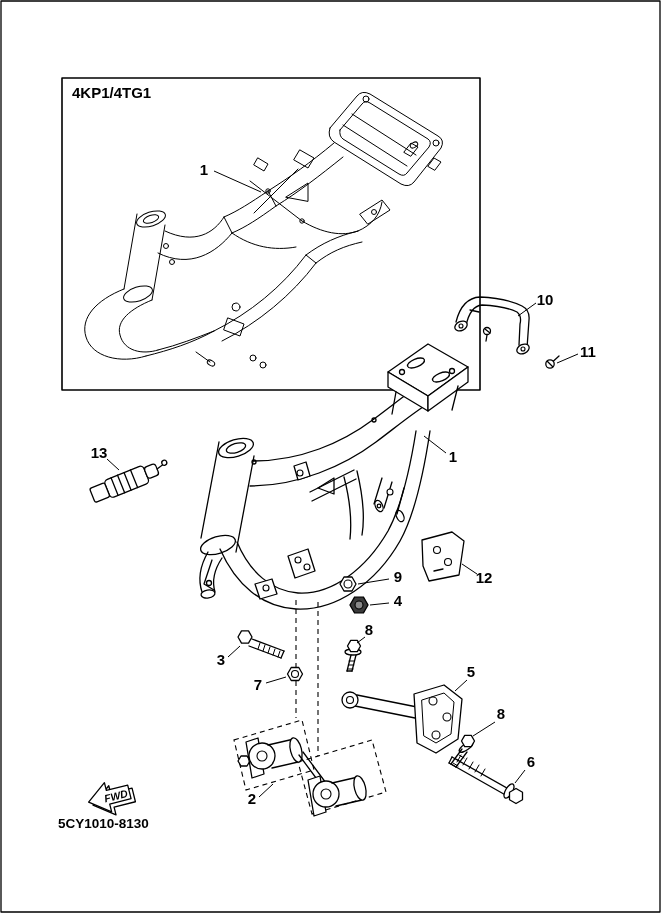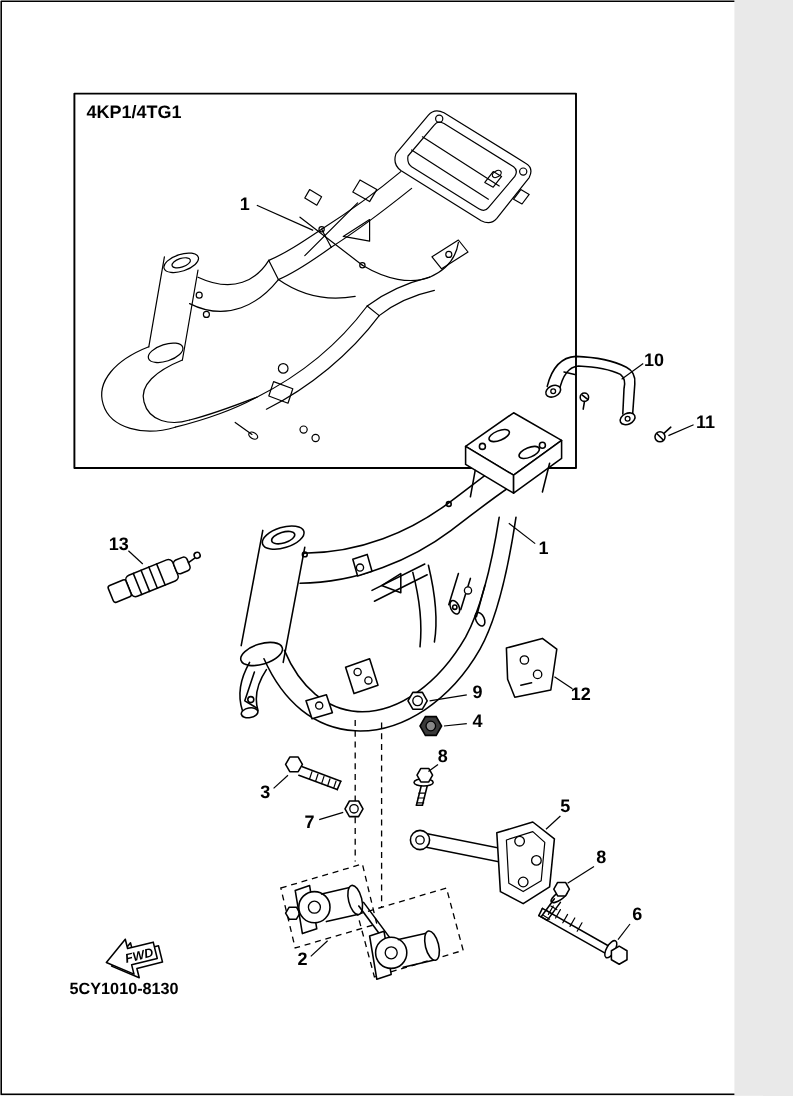--- a/index.html
+++ b/index.html
@@ -1,16 +1,16 @@
 <!DOCTYPE html>
 <html style="--line: #000000; --background: #ffffff; --dark-part-fill: #3a3a3a;"><head>
 <meta charset="utf-8">
 <style>
   html,body{margin:0;padding:0;background:#e9e9e9;}
-  .page{width:612px;height:913px;background:var(--background,#fff);position:relative;overflow:hidden;
+  .page{width:661px;height:913px;background:var(--background,#fff);position:relative;overflow:hidden;
         font-family:"Liberation Sans",sans-serif;}
   svg{display:block;}
   .ln{fill:none;stroke:var(--line,#000);stroke-width:1.3;stroke-linecap:round;stroke-linejoin:round;}
   .lnf{fill:#fff;stroke:var(--line,#000);stroke-width:1.3;stroke-linejoin:round;}
   .thin{stroke-width:1;}
   .thick{stroke-width:1.6;}
   .dashed{fill:none;stroke:var(--line,#000);stroke-width:1.1;stroke-dasharray:5 4;}
   .hole{fill:#fff;stroke:var(--line,#000);stroke-width:1.1;}
   .dark{fill:var(--dark-part-fill,#3a3a3a);stroke:var(--line,#000);stroke-width:1.3;}
   .callout-num{font:bold 15px "Liberation Sans",sans-serif;fill:var(--line,#000);text-anchor:middle;}

